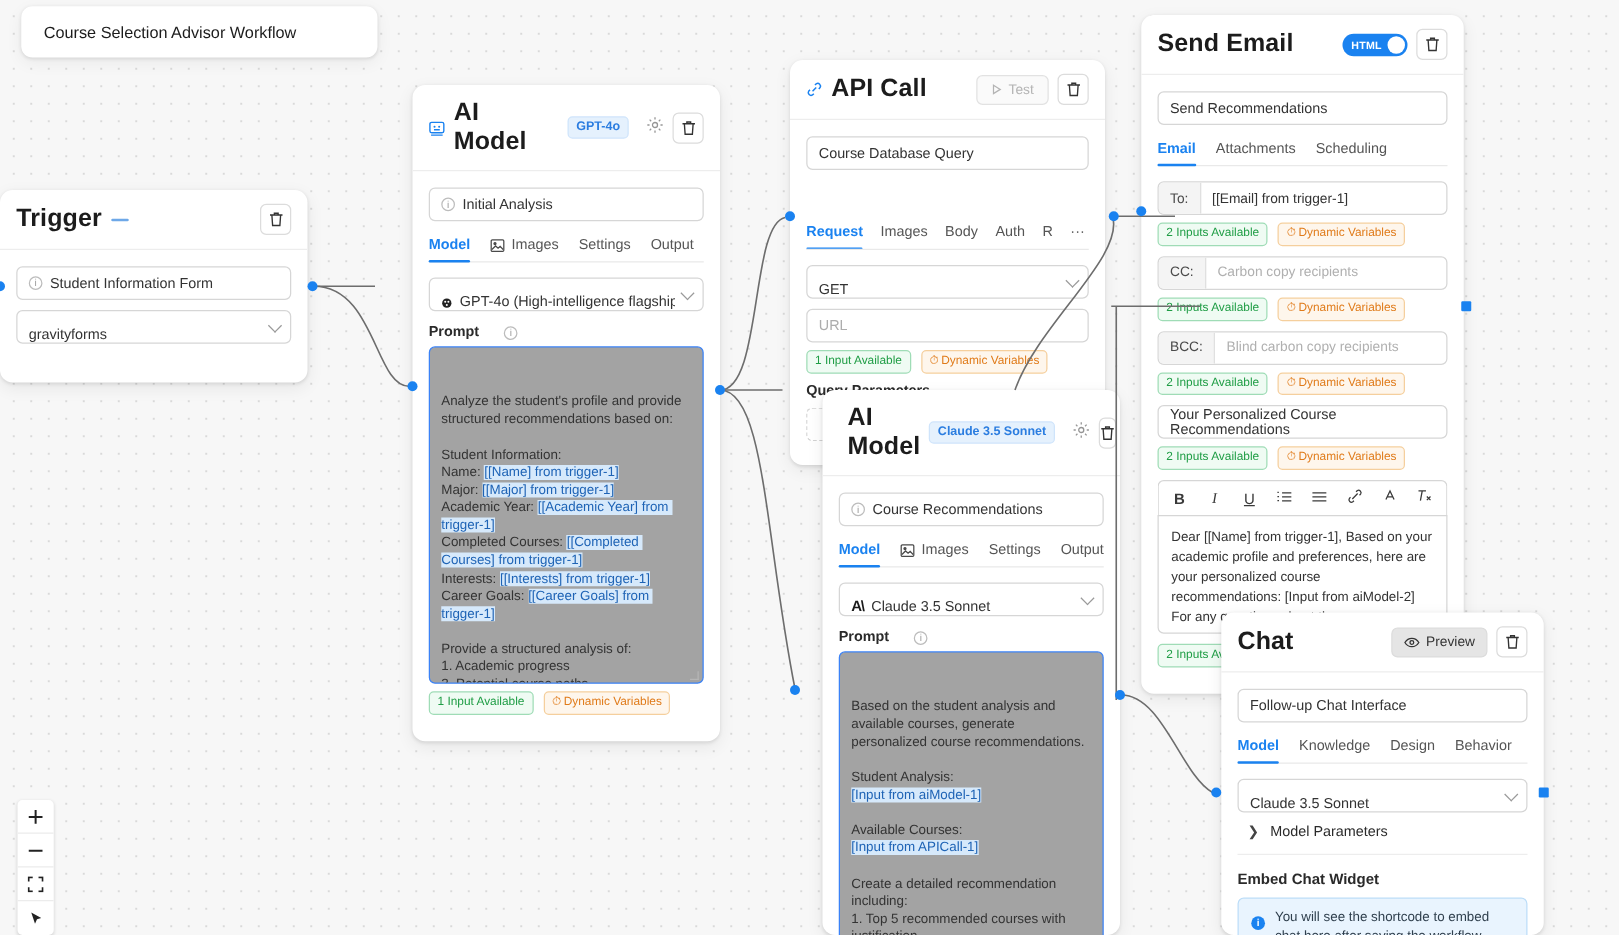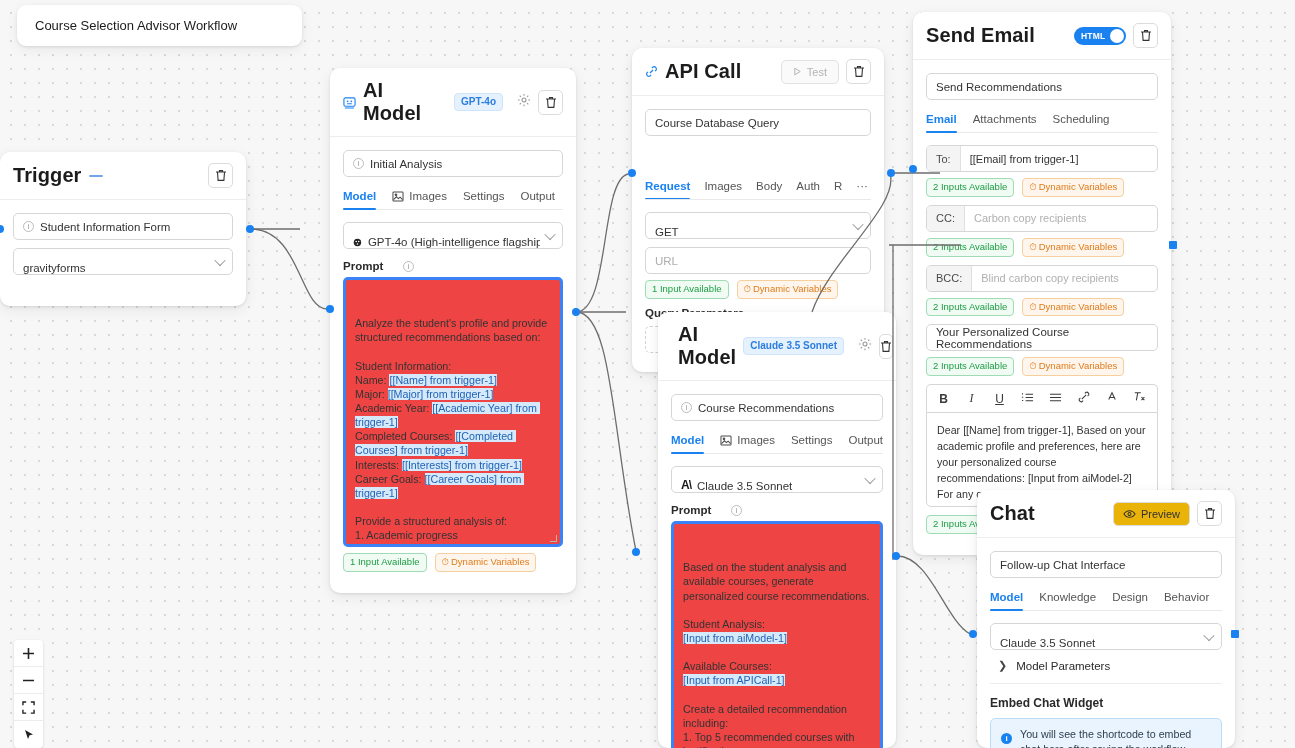--- a/index.html
+++ b/index.html
@@ -101,21 +101,21 @@
     width: 25px; height: 25px; border: 1px solid #dcdcdc; border-radius: 5px;
     background: #fff; display: flex; align-items: center; justify-content: center;
   }
   .gear { width: 14px; height: 14px; opacity: .62; }
   .trash { width: 12px; height: 13px; }
 
   .label-bold { font-size: 11.5px; font-weight: bold; color: #2a2a2a; }
   .prompt-label { display:flex; align-items:center; gap:20px; margin: 11px 0 5px; }
 
   .ta {
-    width: 100%; border: 3px solid #3b82f6; border-radius: 5px; background: #ef4444;
+    width: 100%; border: 1px solid #3b82f6; border-radius: 5px; background: #a3a3a3;
     padding: 8px 9px; font-size: 10.7px; line-height: 1.32; color: #333;
     overflow: hidden; position: relative; white-space: pre-wrap;
   }
   .ta .hl { background: #d6e9fb; color: #1e63b5; }
   .resize {
     position: absolute; right: 3px; bottom: 2px; width: 7px; height: 7px;
     border-right: 1px solid #b5b5b5; border-bottom: 1px solid #b5b5b5;
   }
 
   
@@ -180,21 +180,21 @@
   .rte-bar .it { font-size: 12px; color: #3a3a3a; width: 13px; text-align: center; }
   .rte-body {
     border: 1px solid #d6d6d6; border-radius: 0 0 5px 5px; background: #fff;
     padding: 9px 10px; font-size: 10.7px; line-height: 1.5; color: #333;
     height: 95px; overflow: hidden;
   }
 
   .preview-btn {
     display: flex; align-items: center; gap: 5px; height: 24px;
     border: 1px solid #dcdcdc; border-radius: 5px; padding: 0 9px;
-    font-size: 11px; color: #333; background: #eab308;
+    font-size: 11px; color: #333; background: #e5e5e5;
   }
   .test-btn {
     display: flex; align-items: center; gap: 5px; height: 24px;
     border: 1px solid #e2e2e2; border-radius: 5px; padding: 0 11px;
     font-size: 11px; color: #b4b4b4; background: #fafafa;
   }
 
   .accordion { display: flex; align-items: center; gap: 9px;
                font-size: 11.5px; color: #2a2a2a; padding: 9px 4px 3px 8px; }
   .accordion .car { font-size: 11px; color: #444; }

